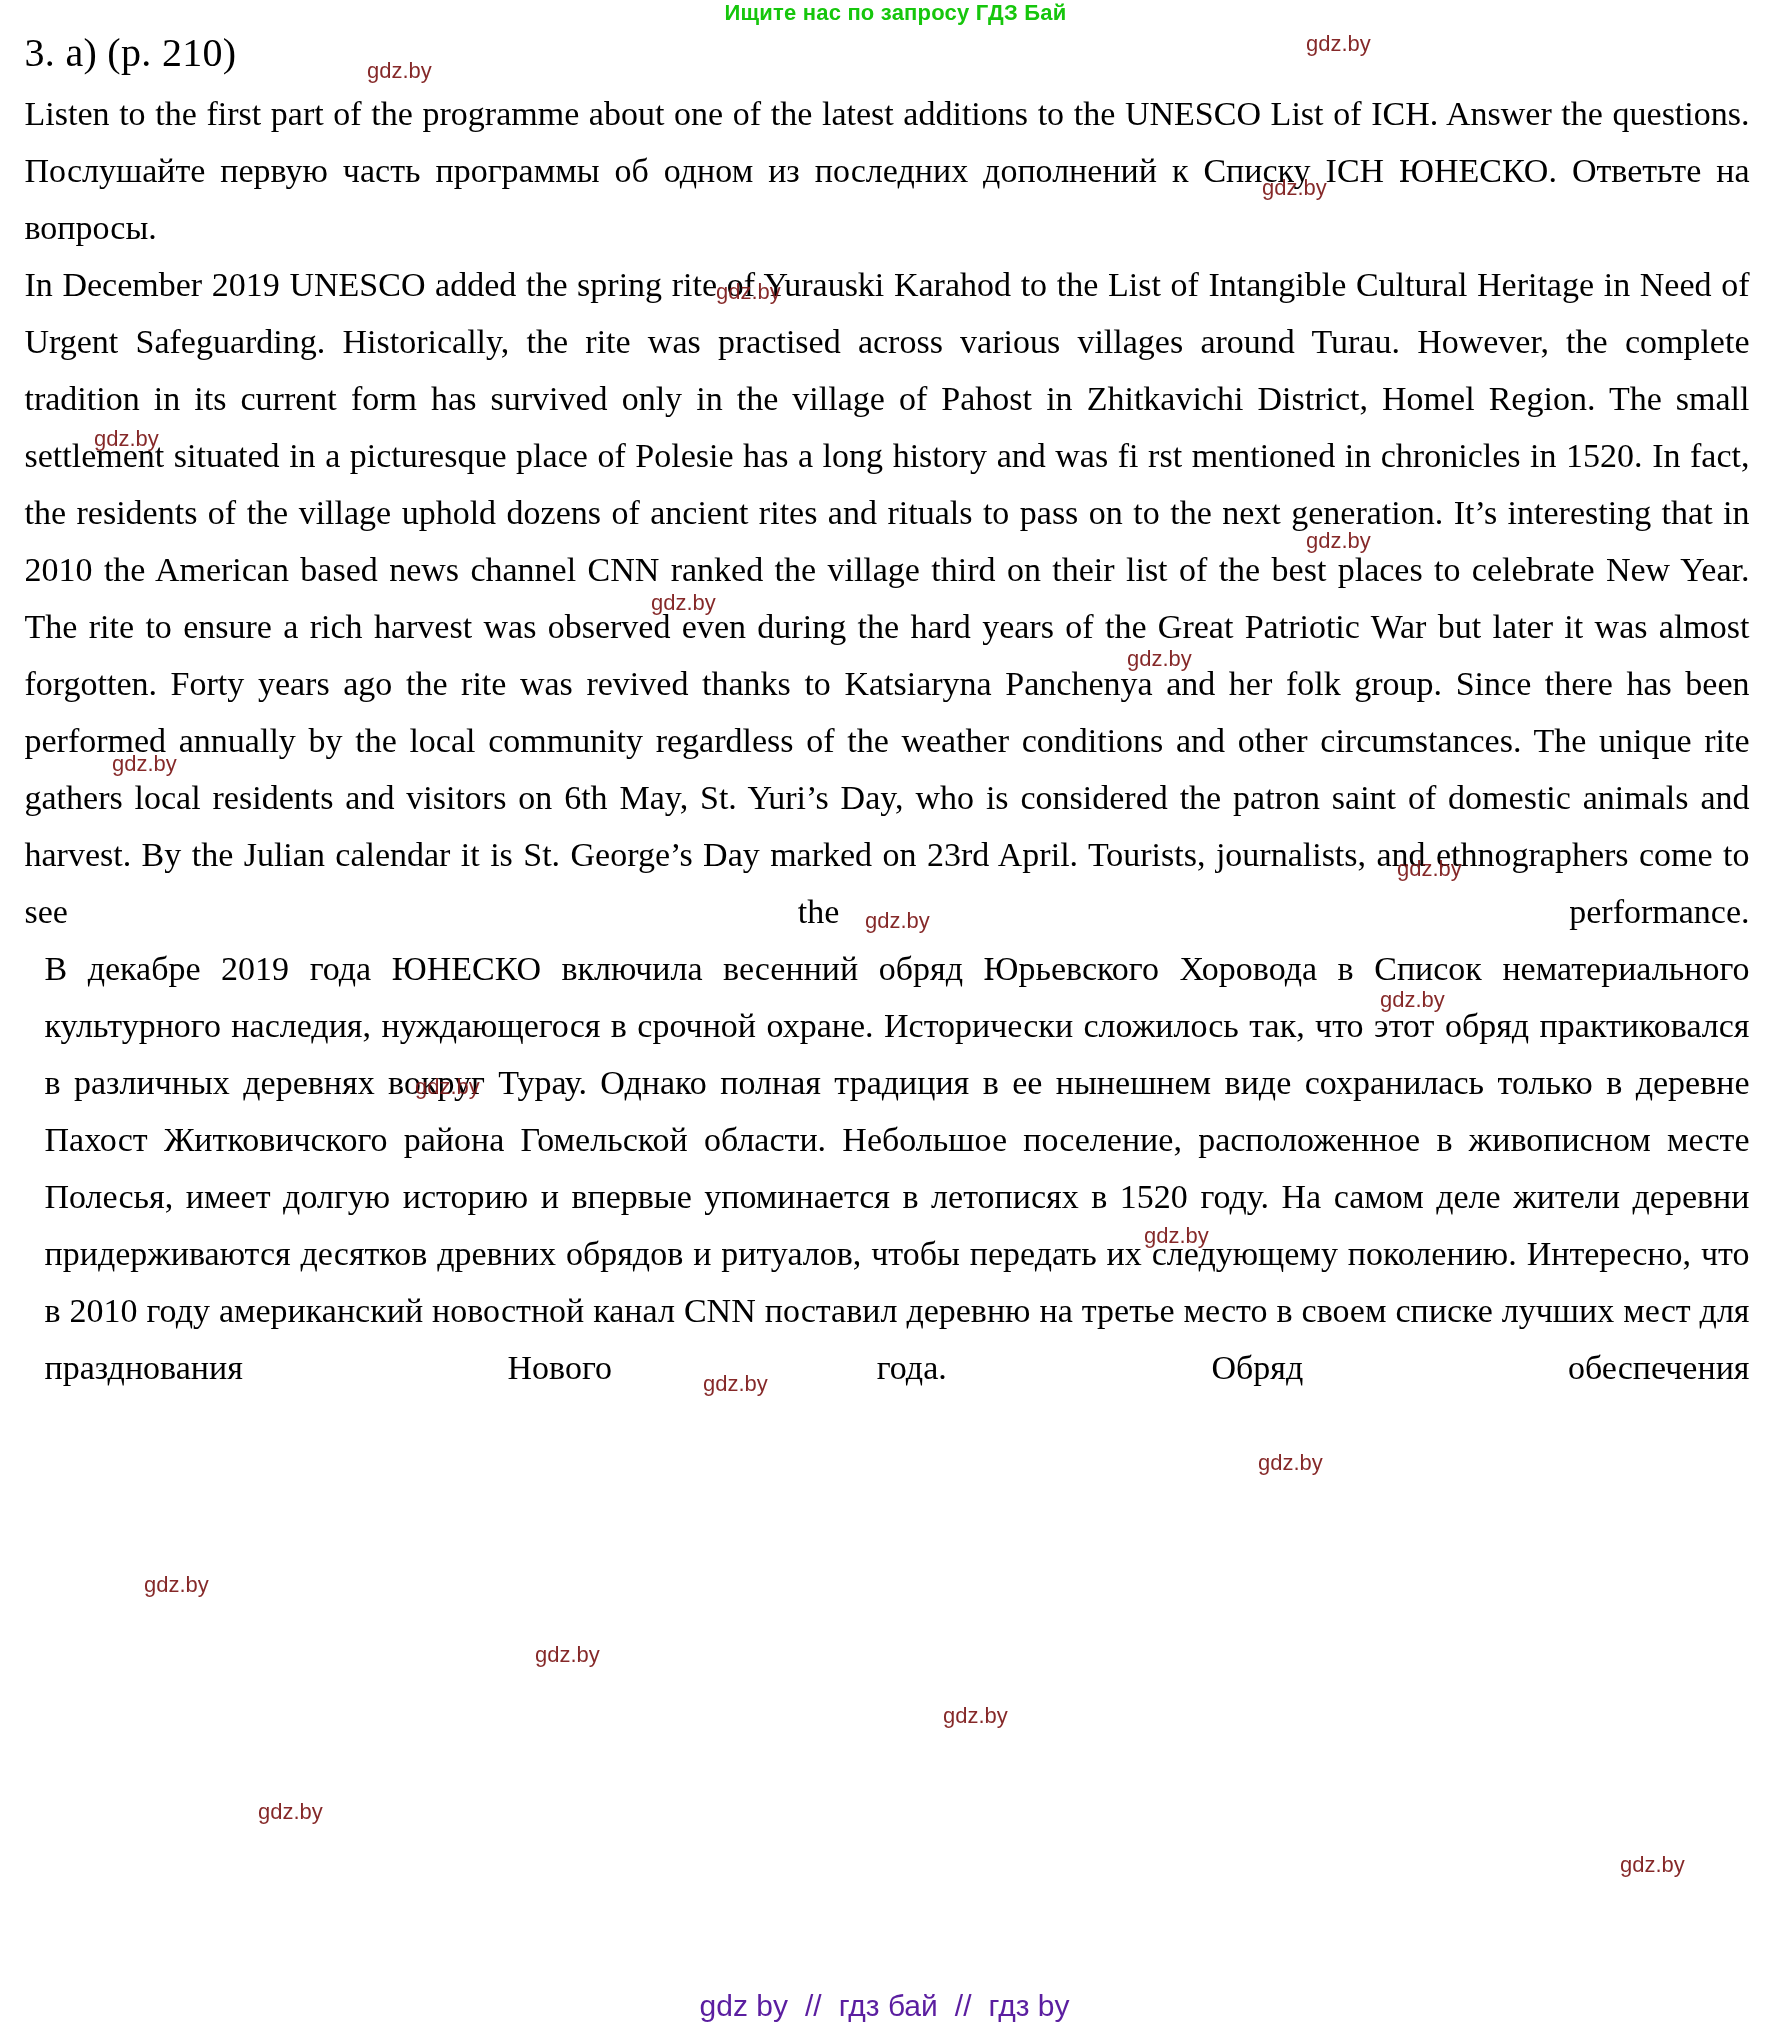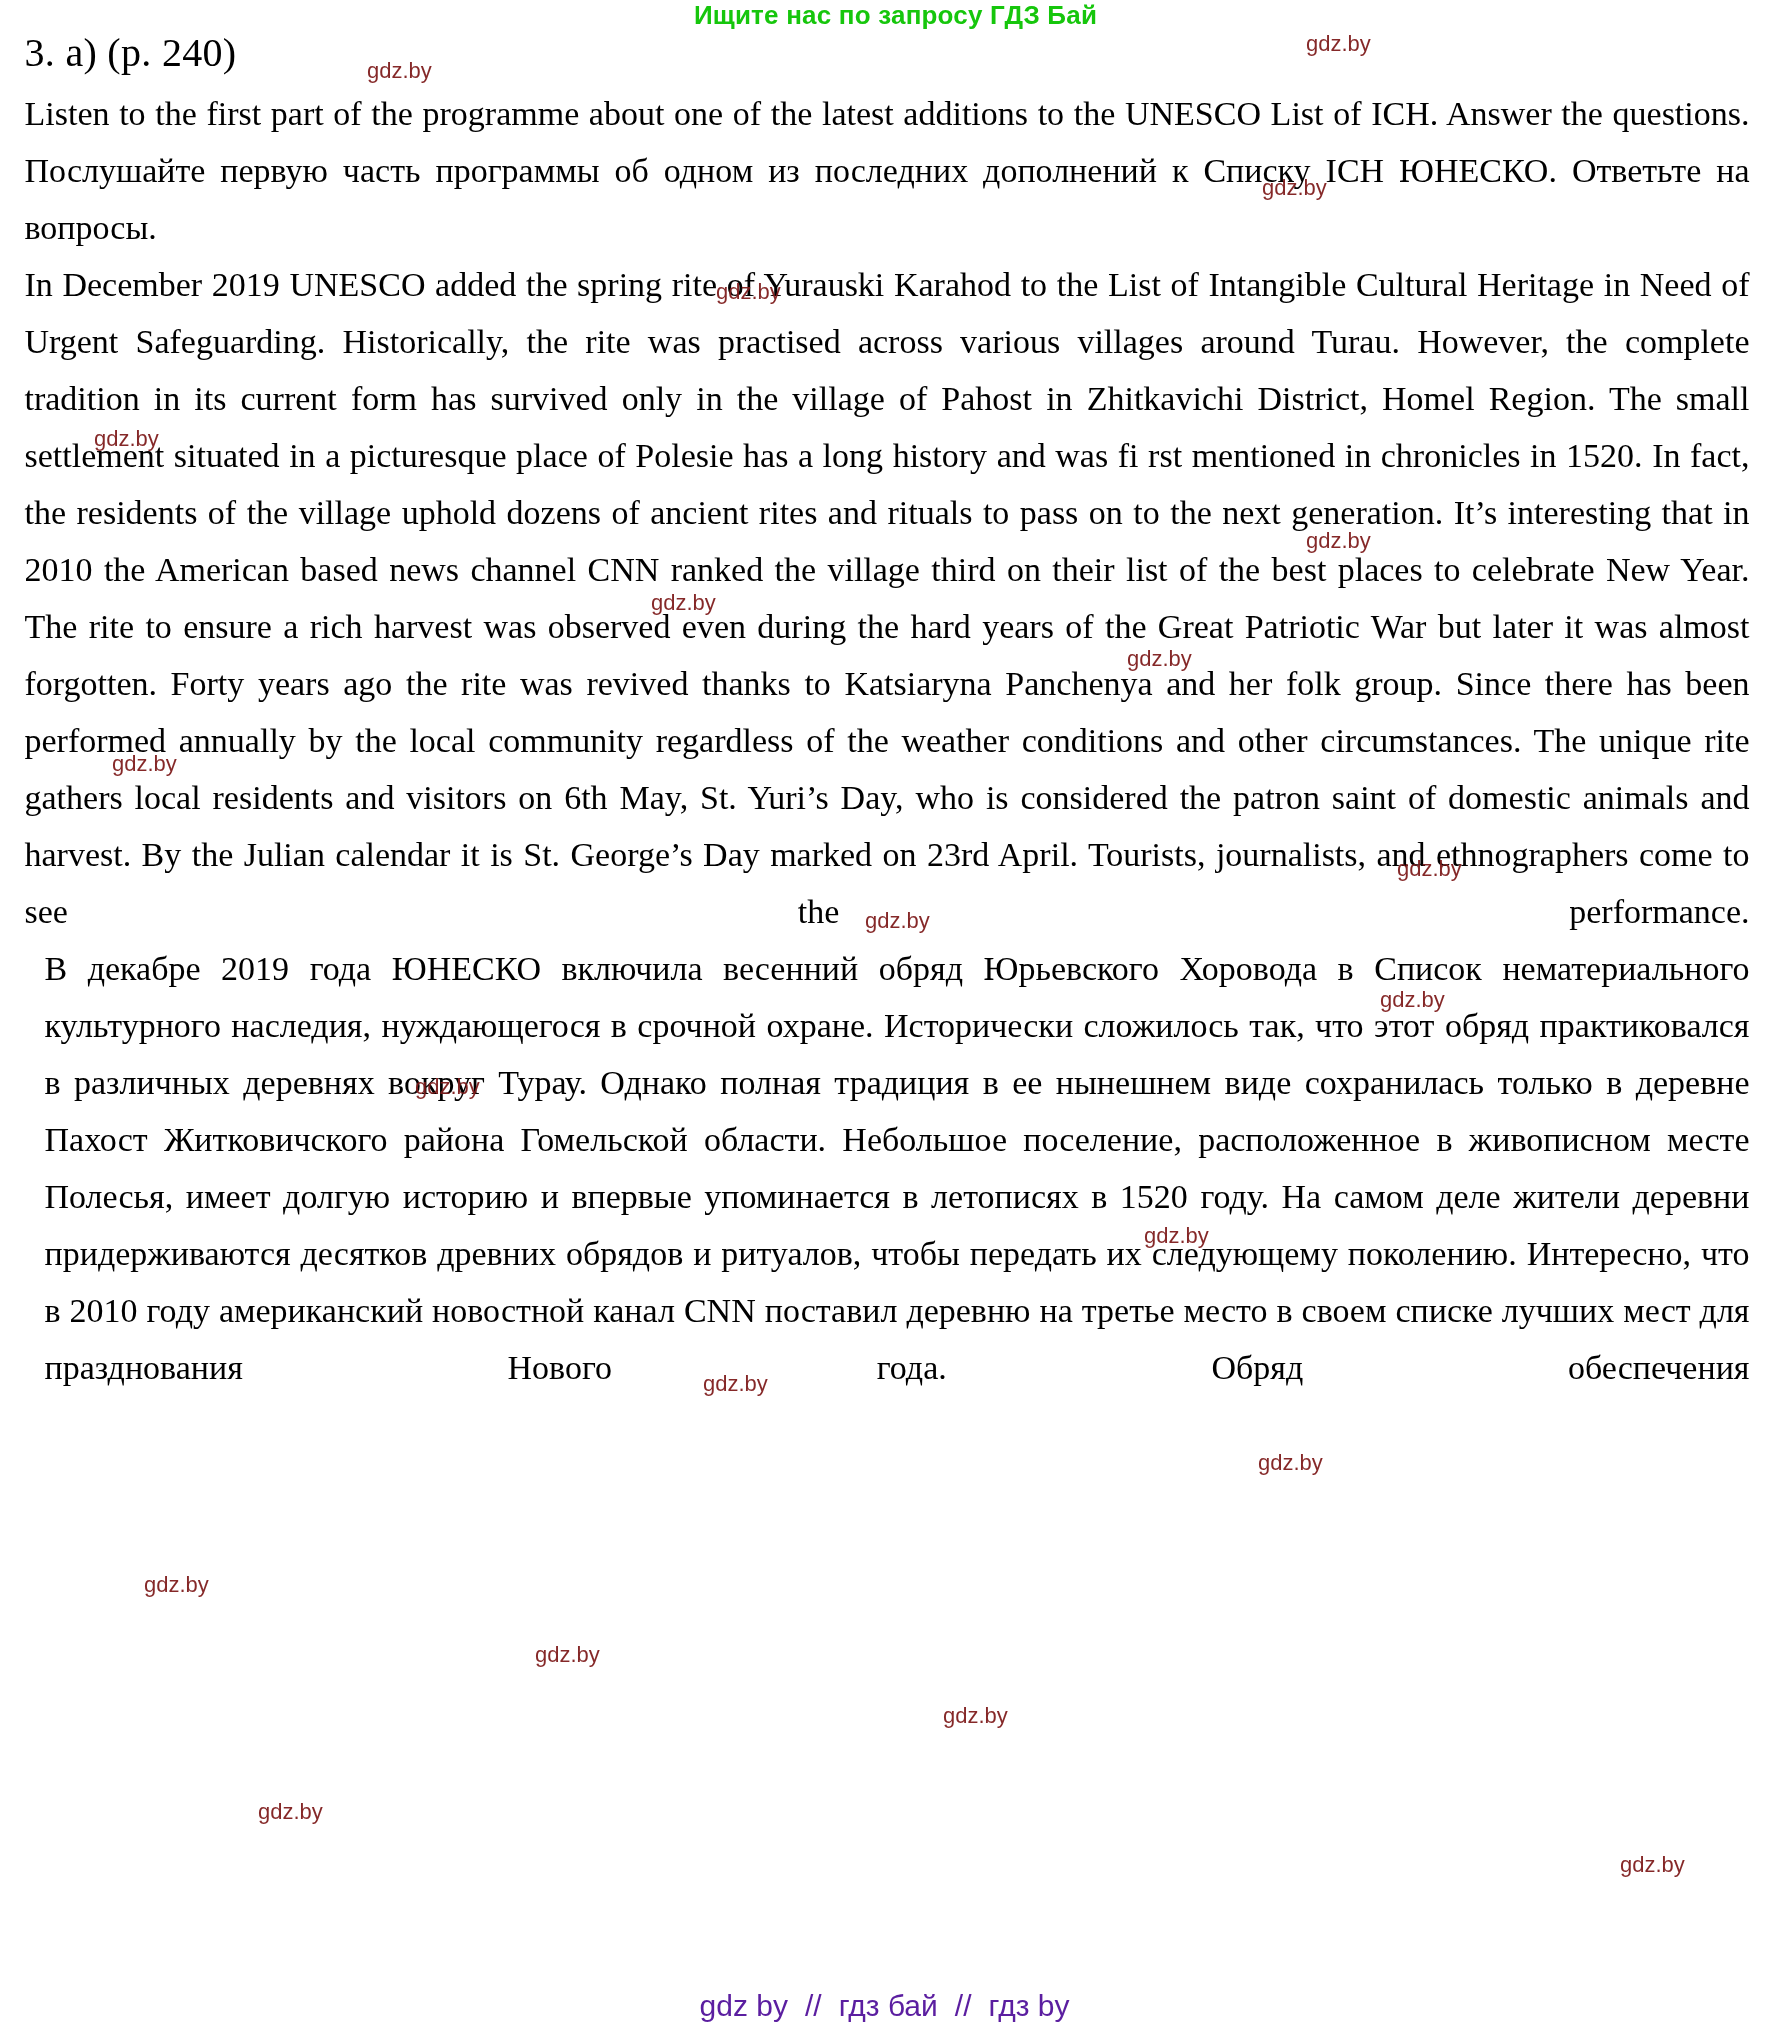--- a/index.html
+++ b/index.html
@@ -18,21 +18,21 @@
 
   
   #promo-banner {
     position: absolute;
     top: 0px;
     left: 0;
     width: 1791px;
     text-align: center;
     font-family: "Liberation Sans", sans-serif;
     font-weight: bold;
-    font-size: 26px;
+    font-size: 22px;
     color: #16c60c;
     letter-spacing: 0.2px;
     white-space: nowrap;
   }
 
   
   #page {
     position: absolute;
     top: 0;
     left: 0;
@@ -97,21 +97,21 @@
 </style>
 </head>
 <body>
 
 <div id="page">
 
   <div id="promo-banner">Ищите нас по запросу ГДЗ Бай</div>
 
   <div class="doc-body">
 
-    <div class="ex-heading">3. a) (p. 240)</div>
+    <div class="ex-heading">3. a) (p. 210)</div>
 
     <p class="para jall">Listen to the first part of the programme about one of the latest additions to the UNESCO List of ICH. Answer the questions. Послушайте первую часть программы об одном из последних дополнений к Списку ICH ЮНЕСКО. Ответьте на вопросы.</p>
 
     <p class="para jall">In December 2019 UNESCO added the spring rite of Yurauski Karahod to the List of Intangible Cultural Heritage in Need of Urgent Safeguarding. Historically, the rite was practised across various villages around Turau. However, the complete tradition in its current form has survived only in the village of Pahost in Zhitkavichi District, Homel Region. The small settlement situated in a picturesque place of Polesie has a long history and was fi rst mentioned in chronicles in 1520. In fact, the residents of the village uphold dozens of ancient rites and rituals to pass on to the next generation. It’s interesting that in 2010 the American based news channel CNN ranked the village third on their list of the best places to celebrate New Year. The rite to ensure a rich harvest was observed even during the hard years of the Great Patriotic War but later it was almost forgotten. Forty years ago the rite was revived thanks to Katsiaryna Panchenya and her folk group. Since there has been performed annually by the local community regardless of the weather conditions and other circumstances. The unique rite gathers local residents and visitors on 6th May, St. Yuri’s Day, who is considered the patron saint of domestic animals and harvest. By the Julian calendar it is St. George’s Day marked on 23rd April. Tourists, journalists, and ethnographers come to see the performance.</p>
 
     <p class="para jall">В декабре 2019 года ЮНЕСКО включила весенний обряд Юрьевского Хоровода в Список нематериального культурного наследия, нуждающегося в срочной охране. Исторически сложилось так, что этот обряд практиковался в различных деревнях вокруг Турау. Однако полная традиция в ее нынешнем виде сохранилась только в деревне Пахост Житковичского района Гомельской области. Небольшое поселение, расположенное в живописном месте Полесья, имеет долгую историю и впервые упоминается в летописях в 1520 году. На самом деле жители деревни придерживаются десятков древних обрядов и ритуалов, чтобы передать их следующему поколению. Интересно, что в 2010 году американский новостной канал CNN поставил деревню на третье место в своем списке лучших мест для празднования Нового года. Обряд обеспечения</p>
 
   </div>
 
   <div id="watermark-layer">

